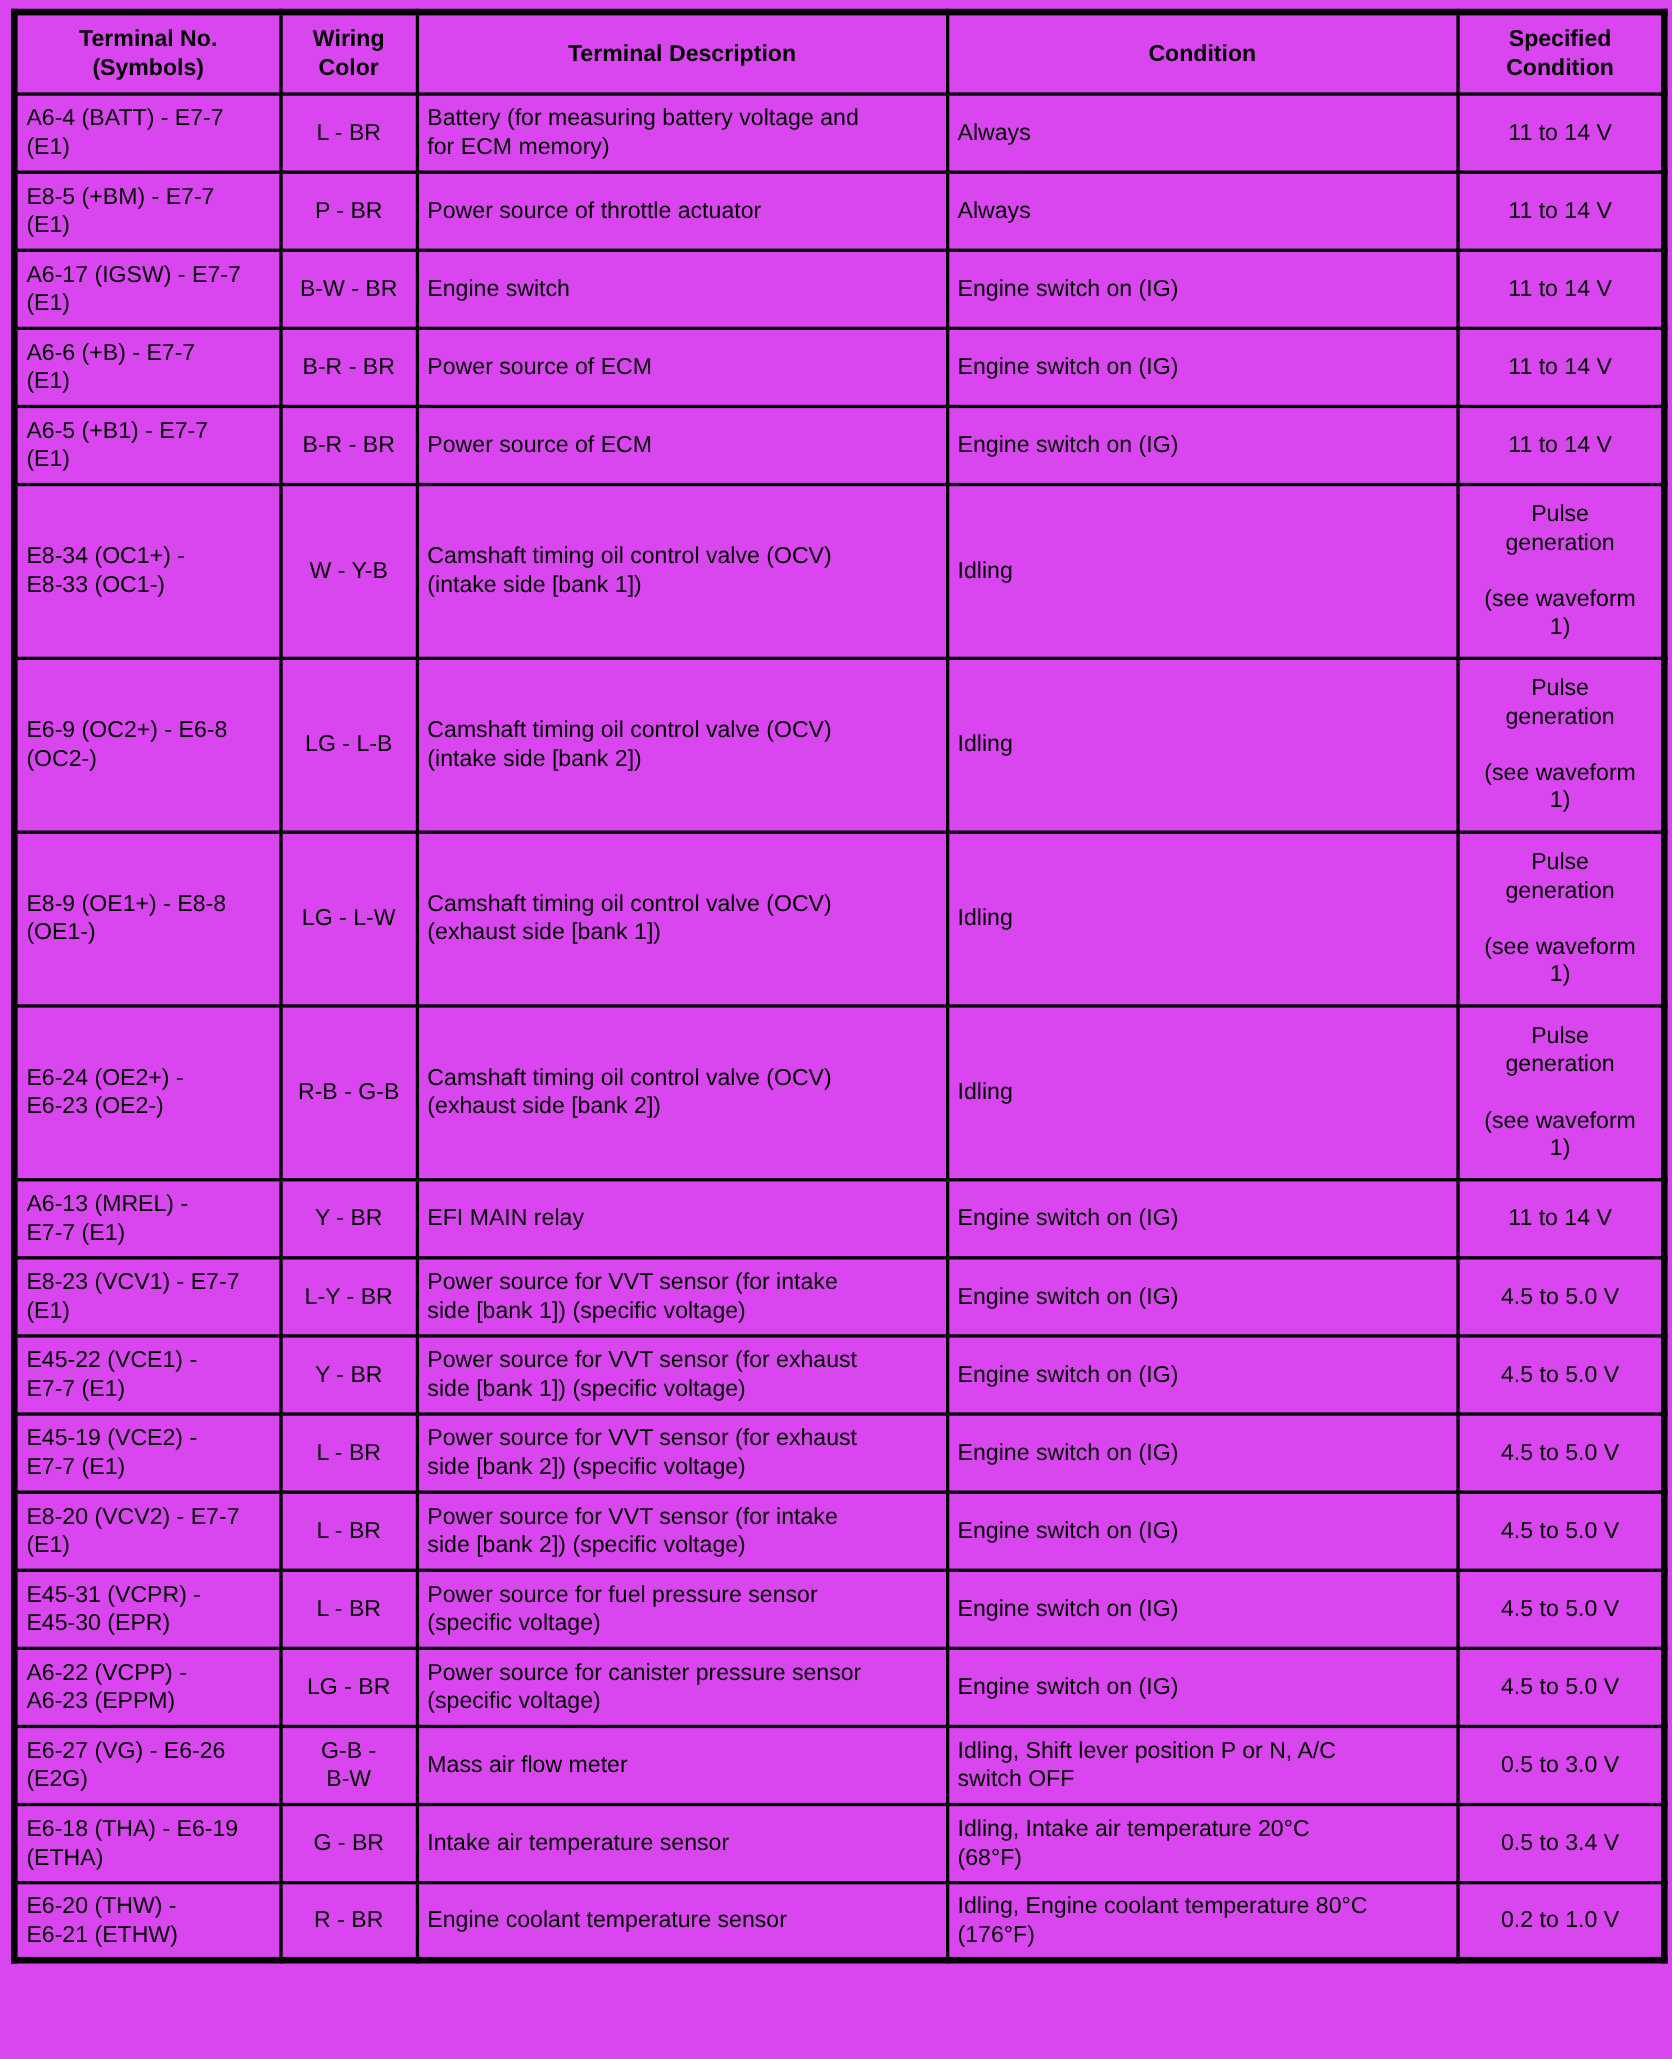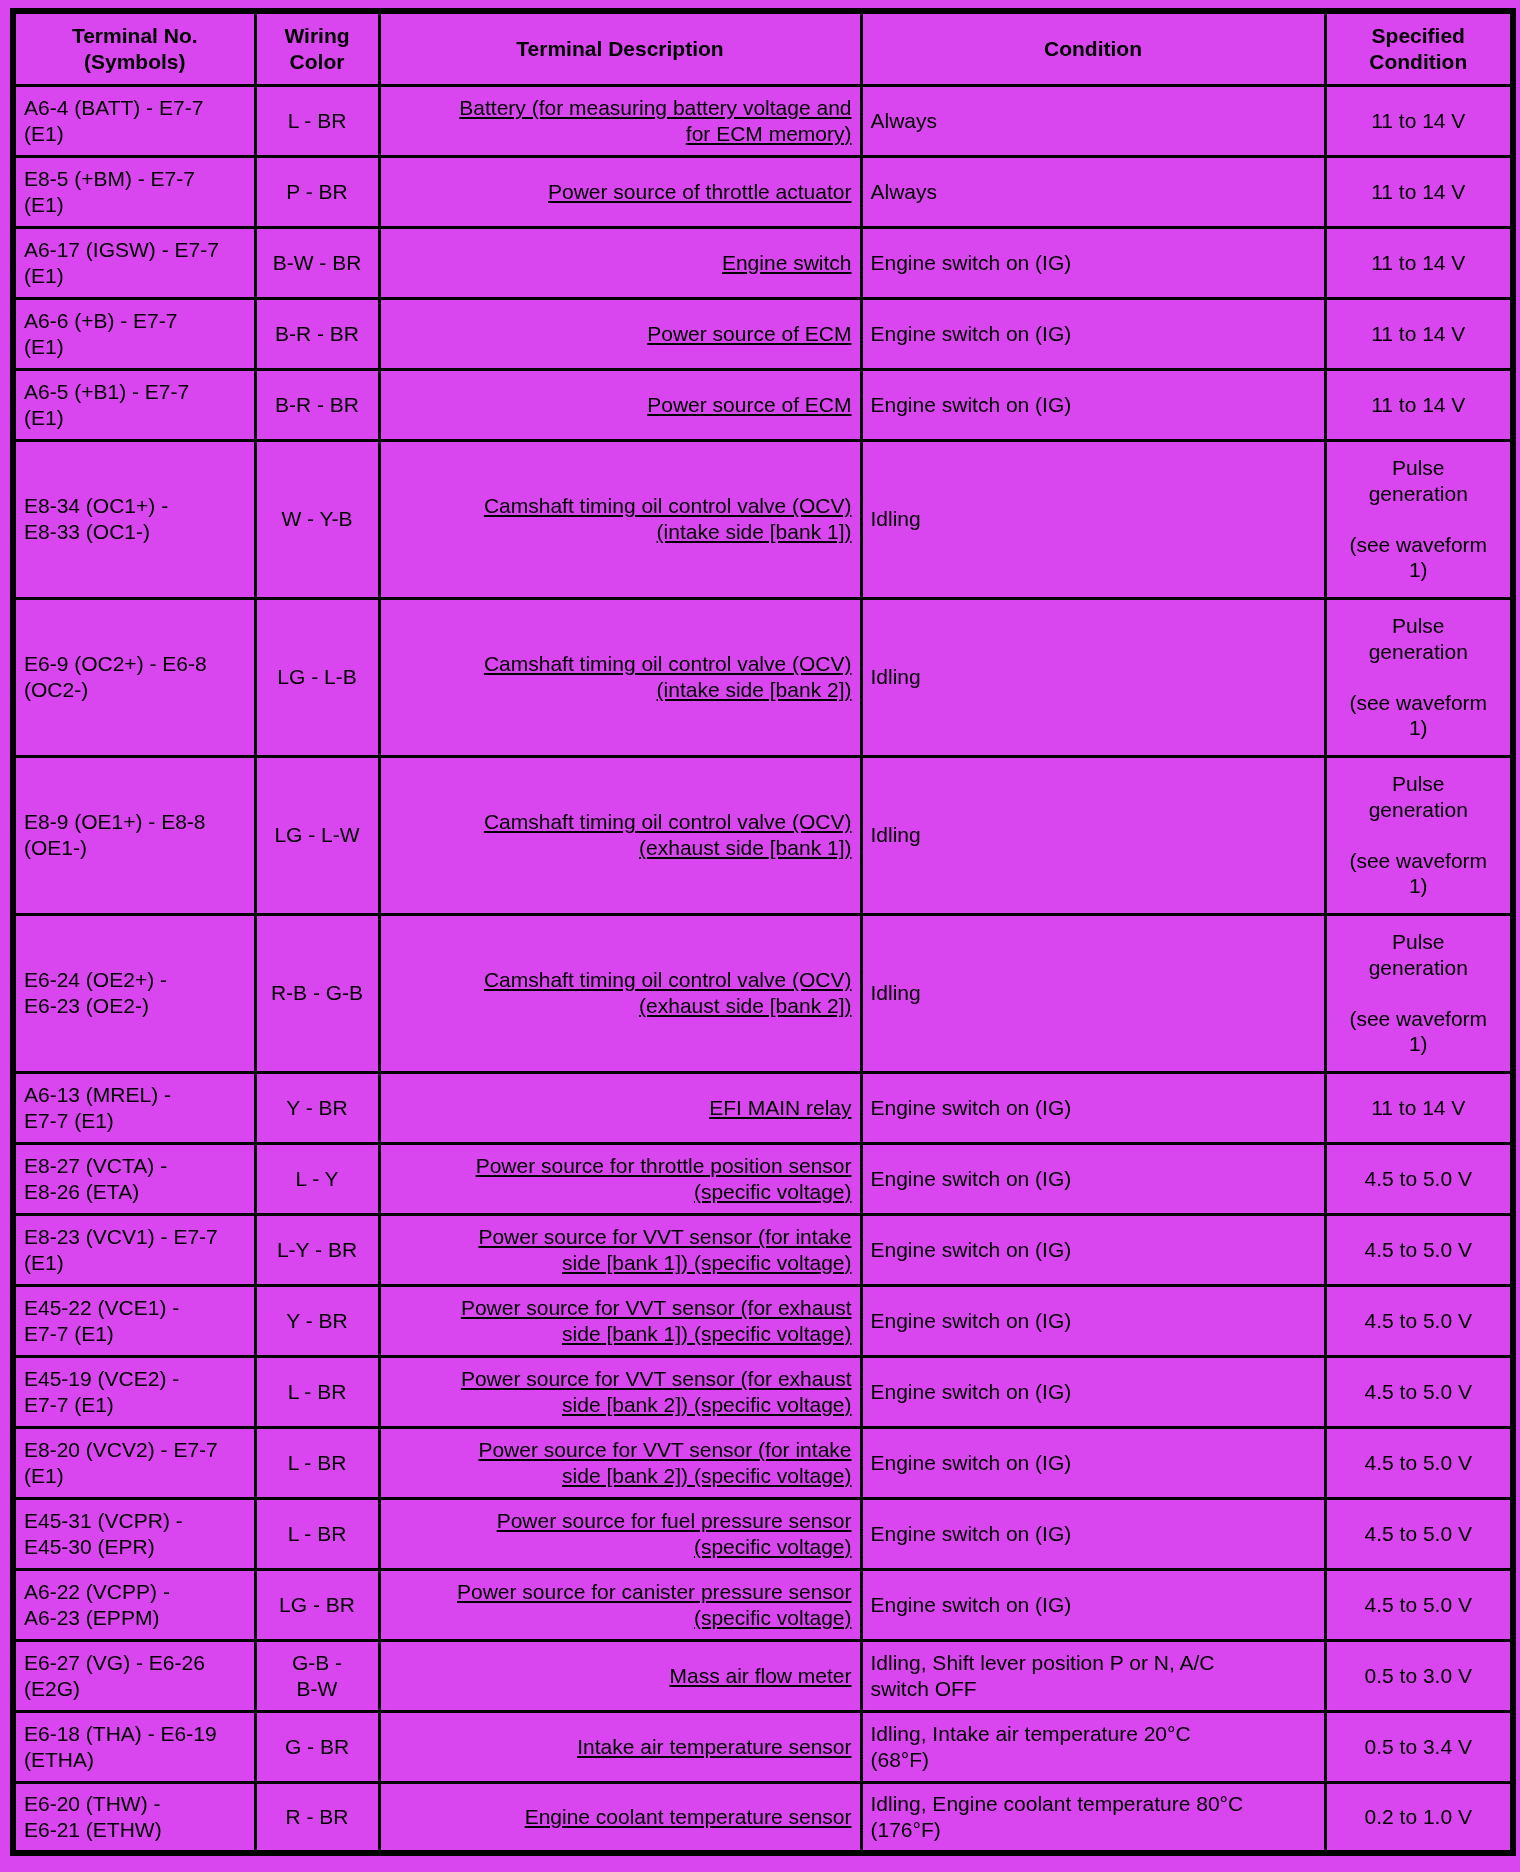--- a/index.html
+++ b/index.html
@@ -36,21 +36,21 @@
     height: 74px;
     padding: 4px 6px;
   }
   td {
     height: 71px;
     padding: 4px 8px;
   }
   tr.tall td { height: 158px; margin-left: 48px; }
   td.col-terminal { text-align: left; }
   td.col-color { text-align: center; }
-  td.col-desc { text-align: right; text-decoration: underline; }
+  td.col-desc { text-align: left; }
   td.col-cond { text-align: left; }
   td.col-spec { text-align: center; }
   col.c1 { width: 242px; }
   col.c2 { width: 124px; }
   col.c3 { width: 482px; }
   col.c4 { width: 464px; }
   col.c5 { width: 188px; }
 </style>
 </head>
 <body>
@@ -181,29 +181,20 @@
 
   <tr>
     <td class="col-terminal">A6-13 (MREL) -
 E7-7 (E1)</td>
     <td class="col-color">Y - BR</td>
     <td class="col-desc">EFI MAIN relay</td>
     <td class="col-cond">Engine switch on (IG)</td>
     <td class="col-spec">11 to 14 V</td>
   </tr>
 
-  <tr>
-    <td class="col-terminal">E8-27 (VCTA) -
-E8-26 (ETA)</td>
-    <td class="col-color">L - Y</td>
-    <td class="col-desc">Power source for throttle position sensor
-(specific voltage)</td>
-    <td class="col-cond">Engine switch on (IG)</td>
-    <td class="col-spec">4.5 to 5.0 V</td>
-  </tr>
 
   <tr>
     <td class="col-terminal">E8-23 (VCV1) - E7-7
 (E1)</td>
     <td class="col-color">L-Y - BR</td>
     <td class="col-desc">Power source for VVT sensor (for intake
 side [bank 1]) (specific voltage)</td>
     <td class="col-cond">Engine switch on (IG)</td>
     <td class="col-spec">4.5 to 5.0 V</td>
   </tr>

